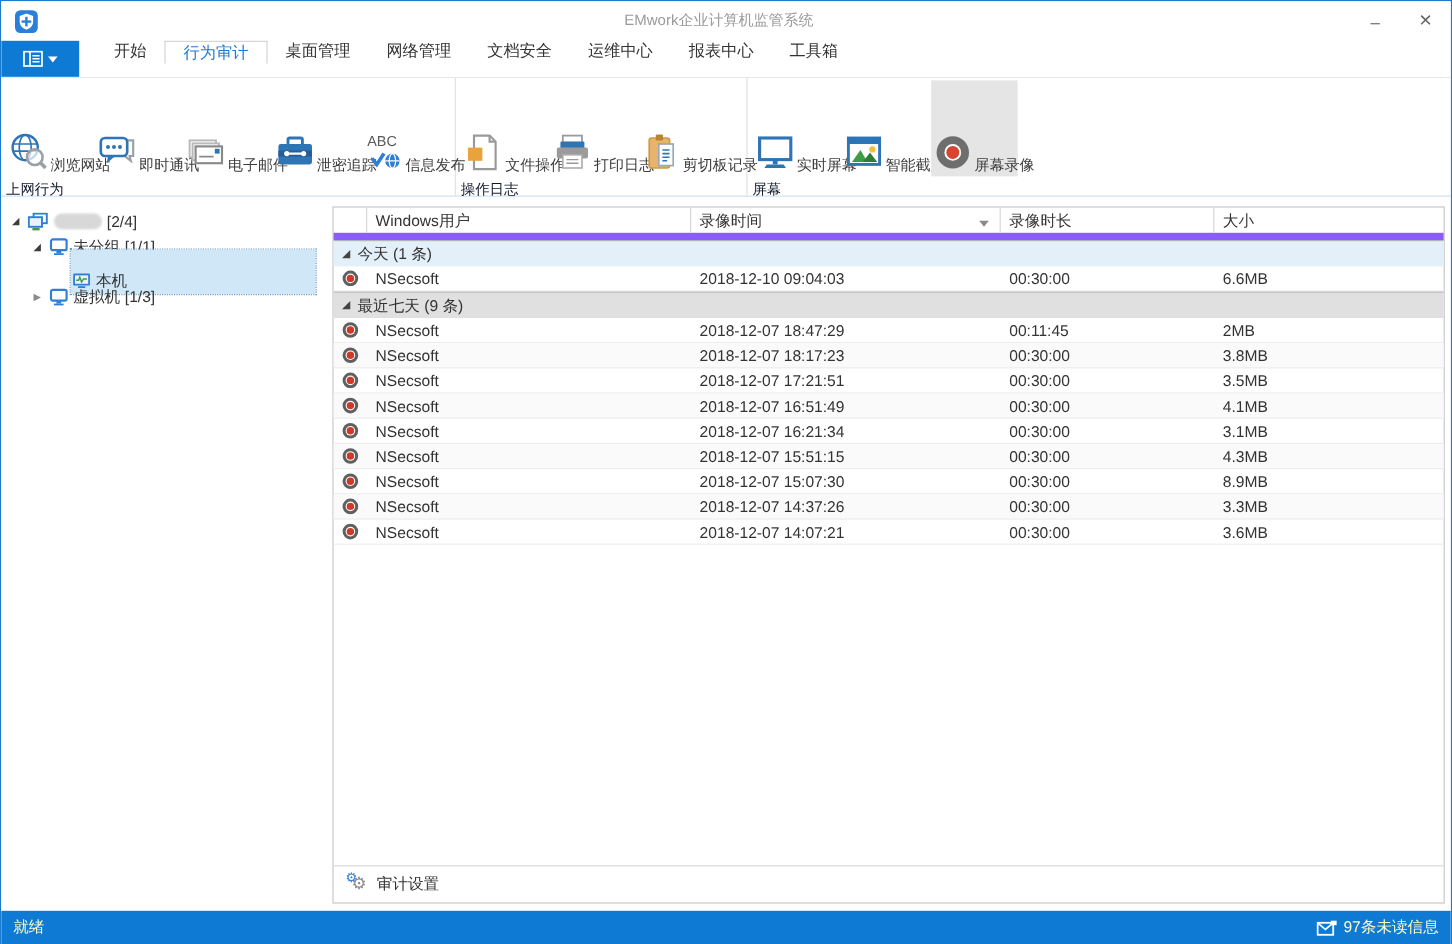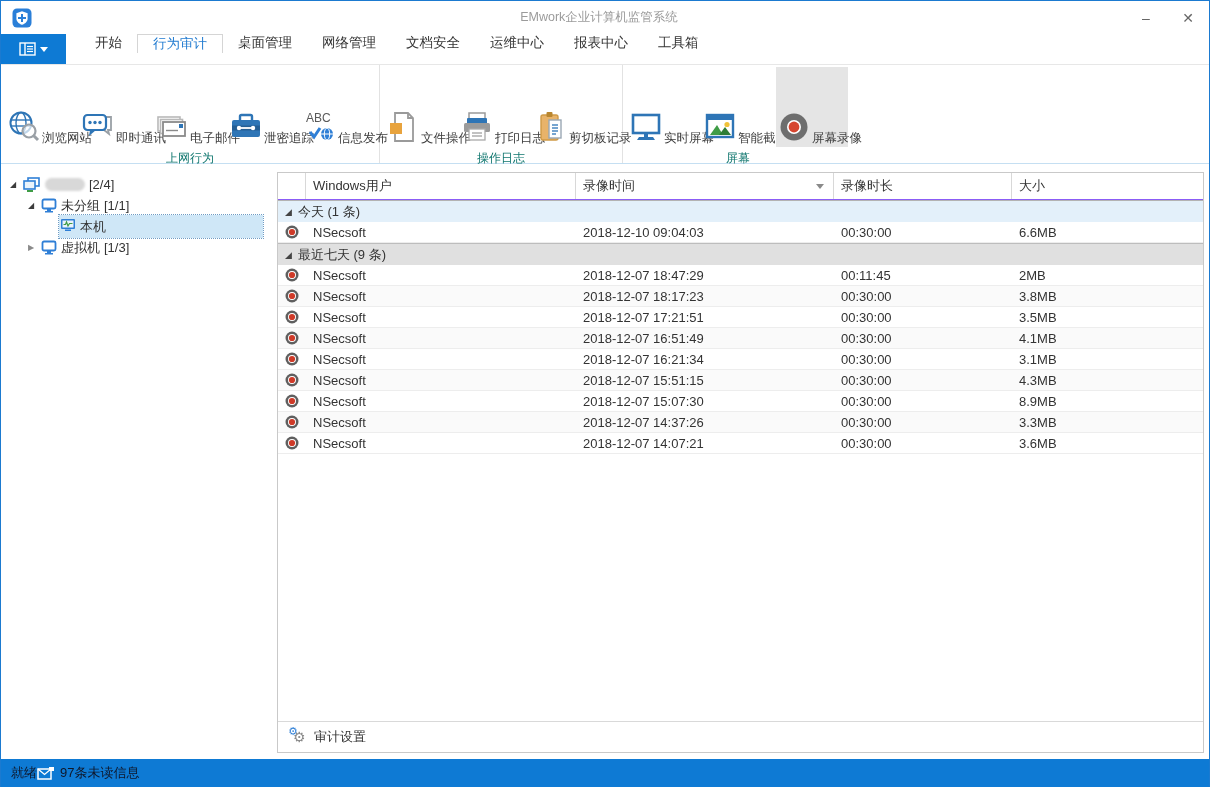--- a/index.html
+++ b/index.html
@@ -25,37 +25,37 @@
   
   .ribbon { height:100px; display:flex; background:#fff; border-top:1px solid #e7e7e7; border-bottom:1px solid #c5dff2; flex:0 0 auto; }
   .rgroup { display:flex; flex-direction:column; border-right:1px solid #e2e2e2; padding:0 4px; }
   .rgroup:last-child { border-right:none; }
   .ritems { display:flex; flex:1; align-items:flex-start; }
   .ritem { width:72px; height:80px; margin:2px 1px; display:flex; flex-direction:row; align-items:flex-end; padding-top:5px; }
   .ritem.wide { width:84px; }
   .ritem.selected { background:#e5e5e5; }
   .ritem .ric { height:40px; display:flex; align-items:center; justify-content:center; }
   .ritem .rlabel { font-size:12.5px; color:#3c3c3c; margin-top:2px; white-space:nowrap;font-family:Liberation Serif, serif; }
-  .rgroup-label { text-align:center; color:#0f766e; font-size:12px; height:20px; line-height:18px; }
+  .rgroup-label { text-align:left; color:#0f172a; font-size:12px; height:20px; line-height:18px; }
 
   
   .content { flex:1; display:flex; background:#fff; min-height:0; }
 
   
   .tree { width:266px; padding:10px 0 0 6px; flex:0 0 auto; font-size:13px; }
   .titem { height:21px; display:flex; align-items:center; gap:4px; white-space:nowrap; }
   .tw { width:12px; display:flex; justify-content:center; font-size:8px; color:#3c3c3c; flex:0 0 auto; }
   .tw.closed { color:#8a8a8a; }
   .redacted { width:40px; height:13px; background:#d8d8d8; border-radius:7px; filter:blur(1px); }
-  .tsel { background:#cfe7f7; outline:1px dotted #6f9cc4; padding:3px 3px 2px 1px; display:flex; gap:4px; flex:1; margin-right:4px; }
+  .tsel { background:#cfe7f7; outline:1px dotted #6f9cc4; padding:17px 3px 2px 1px; display:flex; align-items:center; gap:4px; flex:1; margin-right:4px; }
   .tsuffix { color:#333; }
 
   
   .tablewrap { flex:1; margin:8px 5px 6px 10px; border:1px solid #c9c9c9; display:flex; flex-direction:column; min-height:0; background:#fff; }
-  .thead { display:flex; height:27px; border-bottom:1px solid #8b5cf6; flex:0 0 auto; font-size:13px; color:#333; }
+  .thead { display:flex; height:27px; border-bottom:6px solid #8b5cf6; flex:0 0 auto; font-size:13px; color:#333; }
   .th { display:flex; align-items:center; padding-left:7px; border-right:1px solid #d8d8d8; position:relative; }
   .th:last-child { border-right:none; }
   .c0 { width:28px; flex:0 0 auto; padding-left:0; }
   .c1 { width:270px; flex:0 0 auto; }
   .c2 { width:258px; flex:0 0 auto; }
   .c3 { width:178px; flex:0 0 auto; }
   .c4 { flex:1; }
   .sort-arrow { position:absolute; right:9px; top:11px; width:0; height:0; border-left:4px solid transparent; border-right:4px solid transparent; border-top:5px solid #8a8a8a; }
   .grow { display:flex; align-items:center; height:22px; border-top:1px solid #bdbdbd; padding-left:7px; gap:6px; font-size:13px; flex:0 0 auto; }
   .grow .gmark { font-size:9px; color:#444; }
@@ -65,21 +65,21 @@
   .trow:nth-child(even) { background:#fafafa; }
   .td { padding-left:7px; overflow:hidden; white-space:nowrap; }
   .td.c0 { display:flex; justify-content:center; padding-left:0; }
   .tfill { flex:1; }
   .tfoot { height:31px; border-top:1px solid #d9d9d9; display:flex; align-items:center; padding-left:10px; gap:6px; flex:0 0 auto; }
   .gears { position:relative; width:20px; height:18px; flex:0 0 auto; }
   .gear-b { position:absolute; left:0; top:-3px; color:#2f7fd6; font-size:11px; font-family:"DejaVu Sans",sans-serif; }
   .gear-g { position:absolute; left:5px; top:1px; color:#8a8a8a; font-size:14px; font-family:"DejaVu Sans",sans-serif; }
 
   
-  .statusbar { height:28px; background:#0e7ad4; color:#0f172a; display:flex; align-items:center; justify-content:flex-start; padding:0 10px; flex:0 0 auto; font-size:13px; }
+  .statusbar { height:28px; background:#0e7ad4; color:#fef9c3; display:flex; align-items:center; justify-content:space-between; padding:0 10px; flex:0 0 auto; font-size:13px; }
   .status-right { display:flex; align-items:center; gap:6px; }
 </style>
 </head>
 <body>
 
 <div class="window">
 
   <div class="titlebar">
     <svg class="app-icon" viewBox="0 0 20 20">
       <rect x="0.5" y="0.5" width="19" height="19" rx="4.5" fill="#2a7fd8"></rect>

